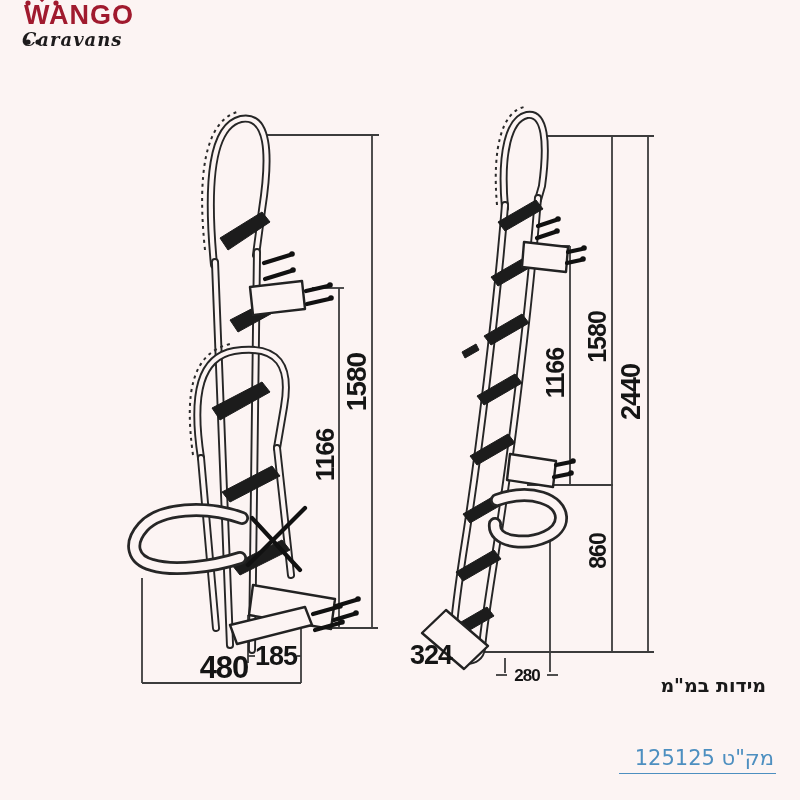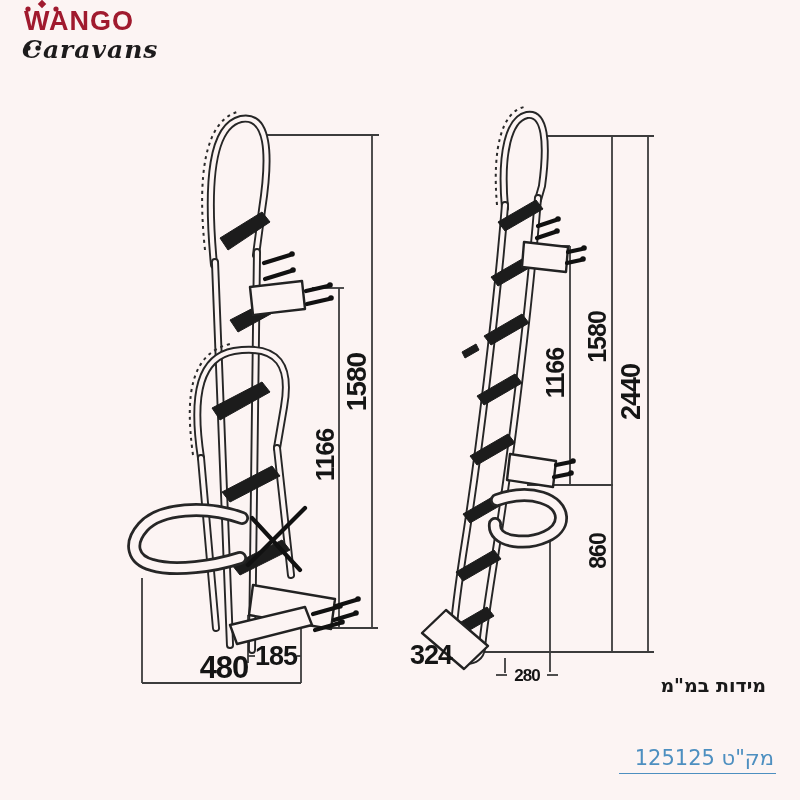--- a/index.html
+++ b/index.html
@@ -2,30 +2,30 @@
 <html><head>
 <meta charset="utf-8">
 <style>
   html,body{margin:0;padding:0;}
   body{
     width:800px;height:800px;overflow:hidden;position:relative;
     background:#fcf4f3;
     font-family:"Liberation Sans",sans-serif;
   }
   
-  .logo{position:absolute;top:8px;left:22px;width:170px;}
+  .logo{position:absolute;top:2px;left:22px;width:170px;}
   .brand-top{
     font-family:"Liberation Sans",sans-serif;
     font-size:27px;font-weight:800;letter-spacing:1px;
     color:#a01a2e;line-height:1;margin-left:2px;
   }
   .brand-bottom{
     font-family:"DejaVu Serif",serif;
     font-style:italic;font-weight:bold;
-    font-size:25px;letter-spacing:1px;
+    font-size:18px;letter-spacing:1px;
     color:#1d1b1c;line-height:1;margin-top:2px;
   }
   .crown{position:absolute;top:-8px;left:0px;}
   .ears{position:absolute;top:36px;left:2px;}
   
   svg.diagram{position:absolute;top:0;left:0;}
   .to{fill:none;stroke:#262626;stroke-width:8;stroke-linecap:round;stroke-linejoin:round}
   .ti{fill:none;stroke:#fcf4f3;stroke-width:4.2;stroke-linecap:round;stroke-linejoin:round}
   .toTh{fill:none;stroke:#262626;stroke-width:14;stroke-linecap:round;stroke-linejoin:round}
   .tiTh{fill:none;stroke:#fcf4f3;stroke-width:8.5;stroke-linecap:round;stroke-linejoin:round}

